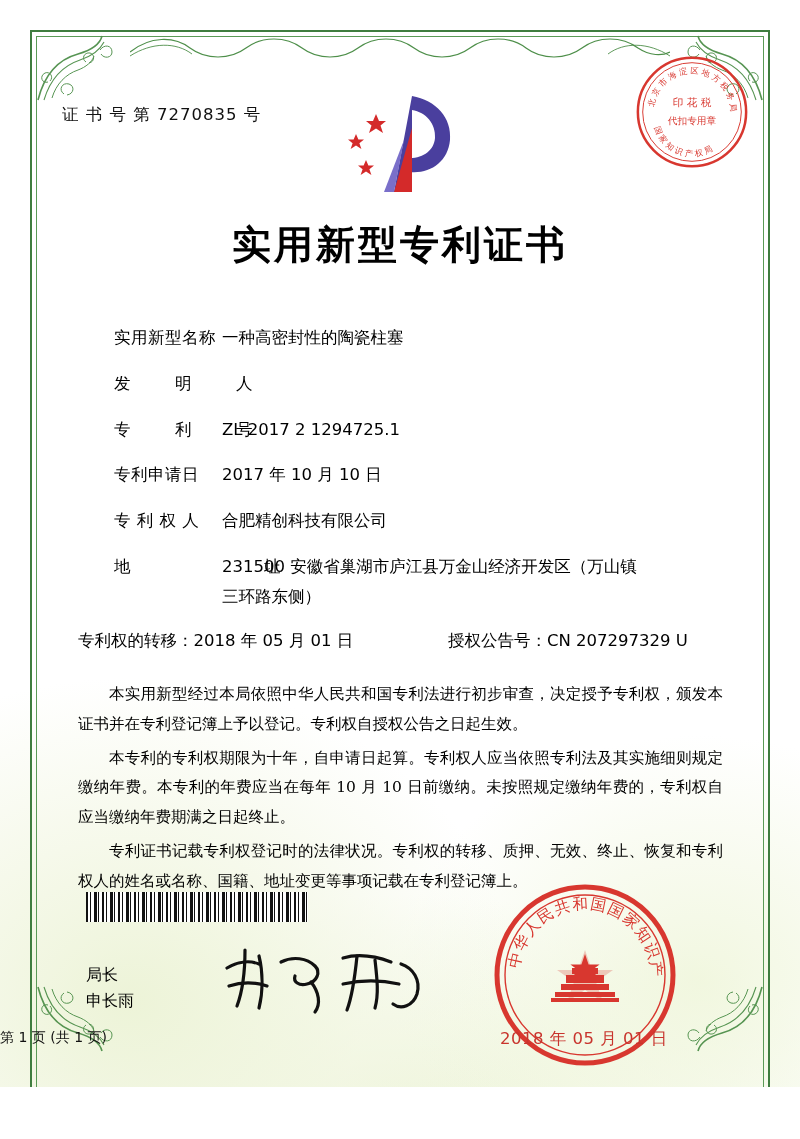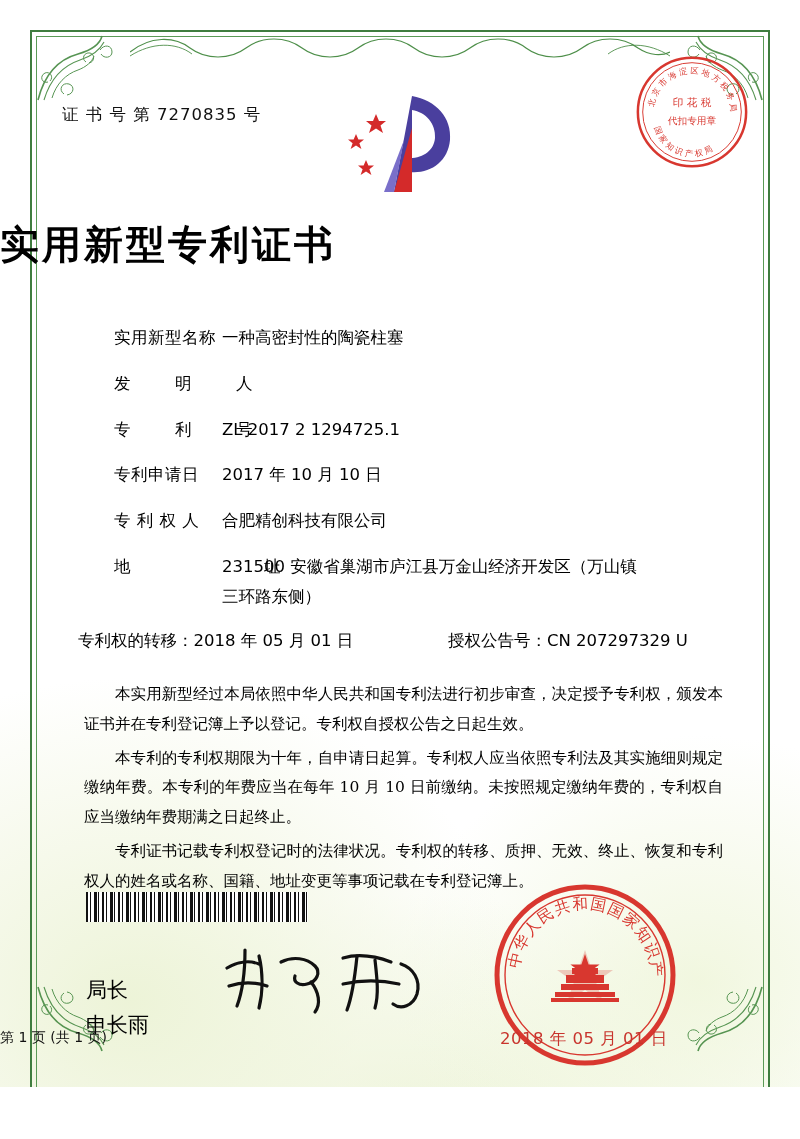--- a/index.html
+++ b/index.html
@@ -72,21 +72,21 @@
   }
   .seal-top {
     position: absolute;
     right: 50px; top: 54px;
     width: 116px; height: 116px;
   }
 
   .main-title {
     position: absolute;
     left: 0; right: 0; top: 218px;
-    text-align: left;
+    text-align: center;
     font-family: "DejaVu Serif", "Liberation Serif", serif;
     font-weight: bold;
     font-size: 39px;
     letter-spacing: 3px;
     color: #000;
   }
 
   
   .fields {
     position: absolute;
@@ -128,21 +128,21 @@
     position: absolute;
     left: 78px; top: 680px;
     width: 645px;
     font-family: "DejaVu Serif", "Liberation Serif", serif;
     font-size: 15.5px;
     line-height: 1.92;
     color: #000;
     text-align: justify;
   }
   .body-text p {
-    margin: 0 0 4px 6px;
+    margin: 0 0 4px 0;
     text-indent: 2em;
   }
 
   
   .barcode {
     position: absolute;
     left: 86px; top: 892px;
     width: 222px; height: 30px;
     background-image: repeating-linear-gradient(
       to right,
@@ -150,24 +150,23 @@
       #111 4px, #111 5px, #fff 5px, #fff 8px,
       #111 8px, #111 11px, #fff 11px, #fff 12px,
       #111 12px, #111 13px, #fff 13px, #fff 16px
     );
   }
 
   
   .sig-label {
     position: absolute;
     left: 86px; top: 962px;
-    font-size: 21px;
+    font-size: 16px;
     line-height: 1.65;
     color: #000;
-    margin-top: 11px;
   }
   .sig-script {
     position: absolute;
     left: 215px; top: 938px;
     width: 220px; height: 80px;
     color: #111;
   }
   .sig-script svg { display:block; width: 100%; height: 100%; }
 
   

